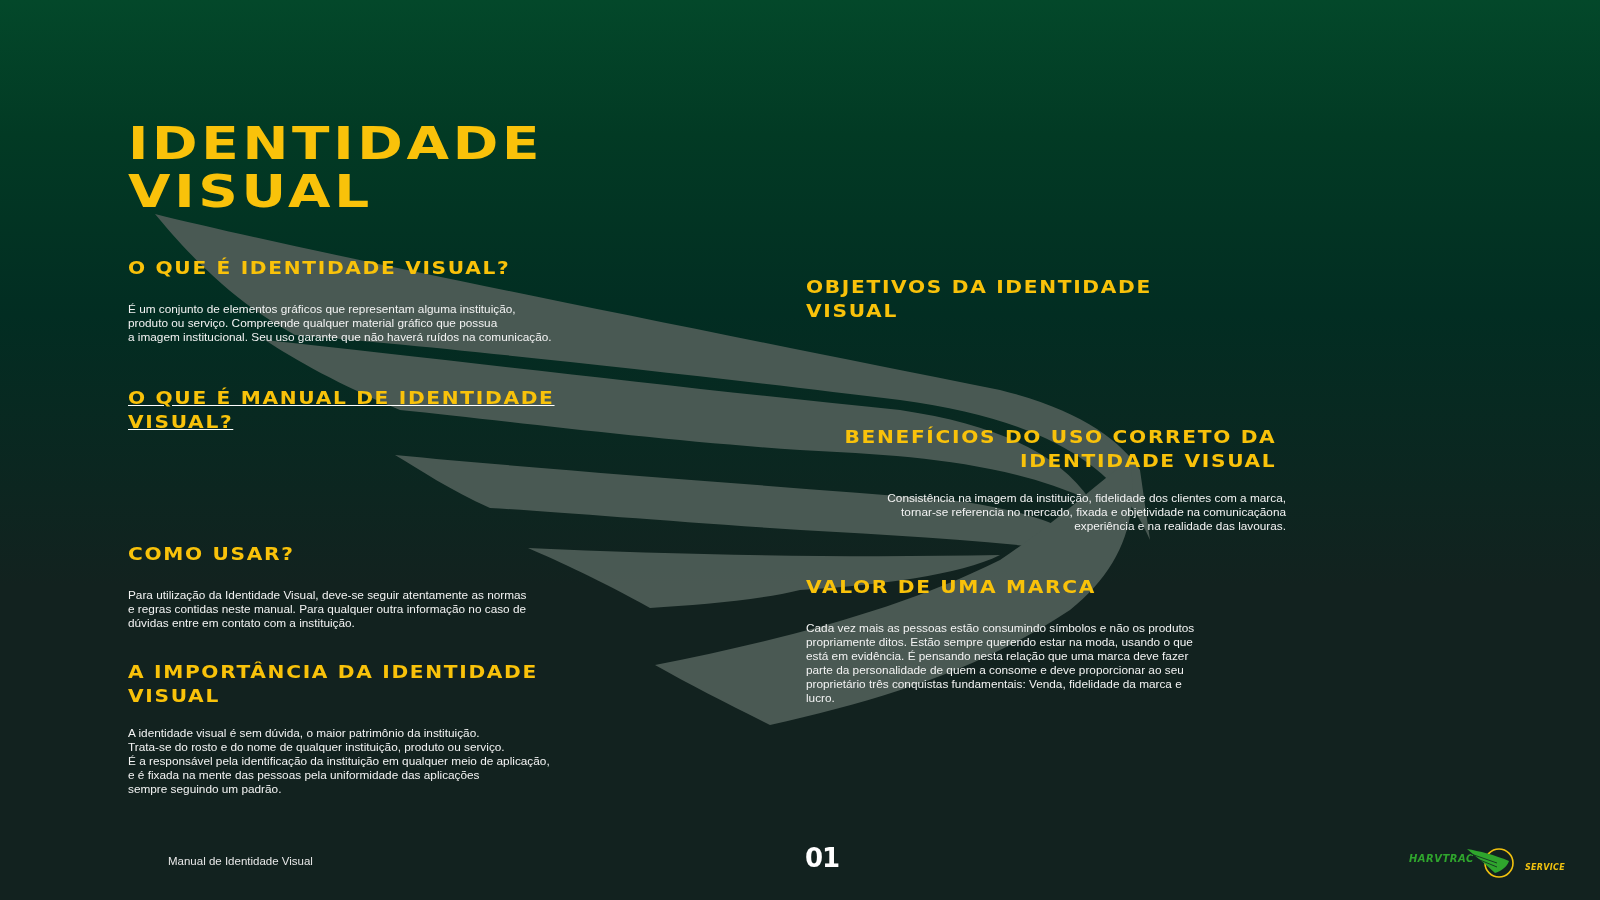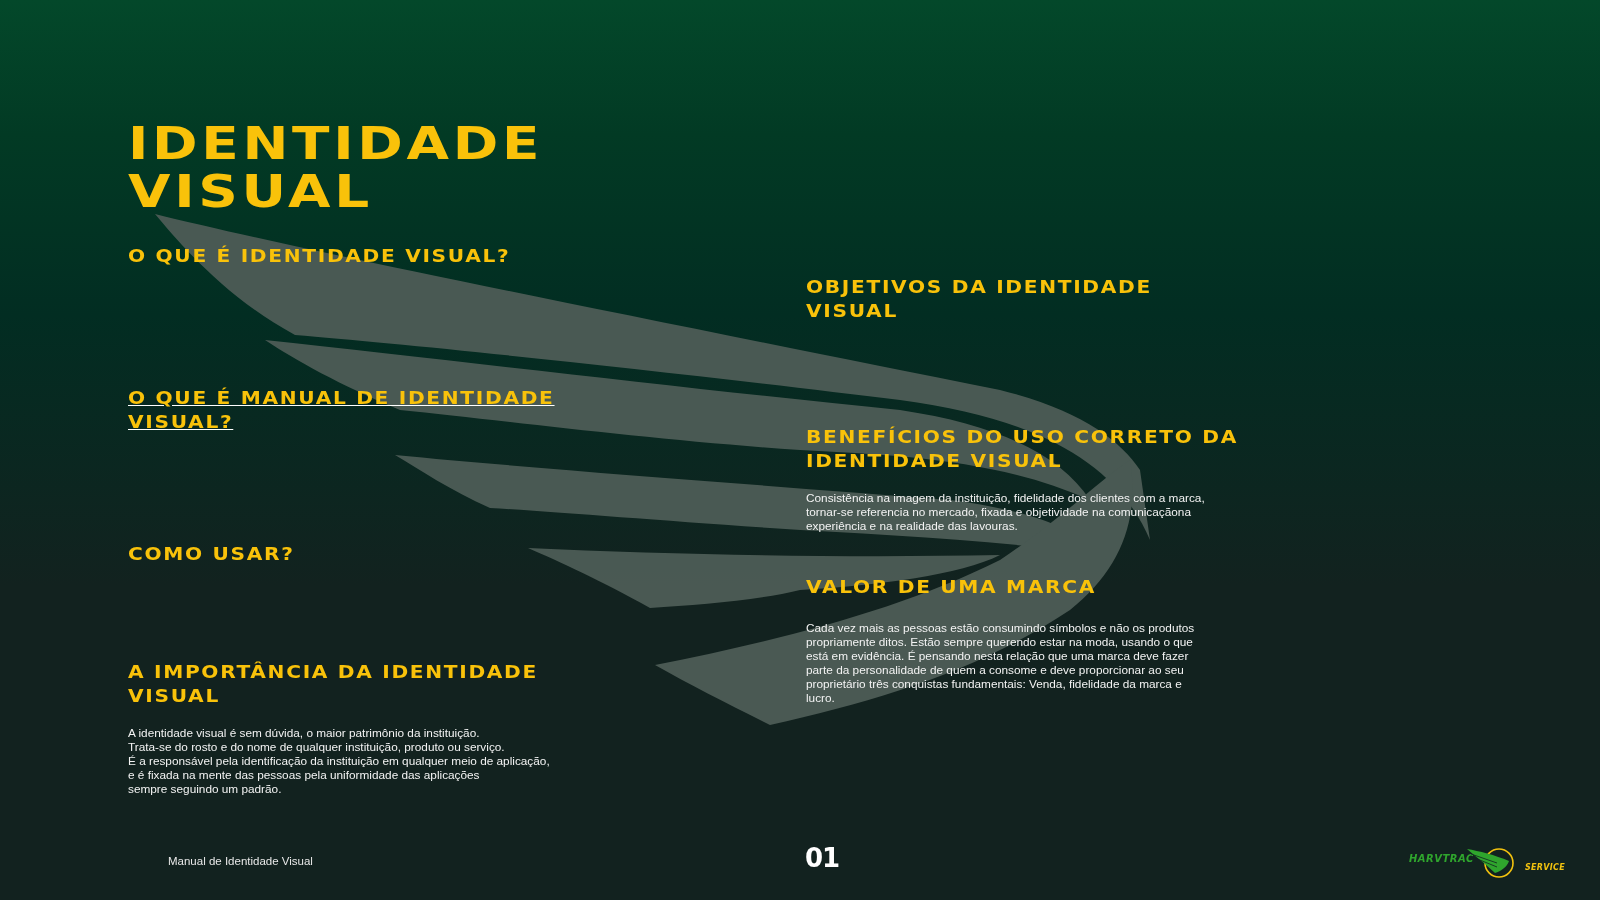--- a/index.html
+++ b/index.html
@@ -133,46 +133,52 @@
 
     <path d="M655 665 C 780 640, 900 610, 1000 560 C 1060 520, 1100 480, 1130 460 C 1140 520, 1120 570, 1070 610 C 980 670, 880 700, 770 725 C 730 705, 690 685, 655 665 Z"></path>
   </g>
 </svg>
 
 <h1 class="display page-title">
   <span>Identidade</span><br>
   <span>Visual</span>
 </h1>
 
-<div class="section" style="left:128px; top:244px;">
+<div class="section" style="left:128px; top:256px;">
   <h2 class="display">O que é identidade visual?</h2>
+  <p style="margin-top:22px;">É um conjunto de elementos gráficos que representam alguma instituição,
+produto ou serviço. Compreende qualquer material gráfico que possua
+a imagem institucional. Seu uso garante que não haverá ruídos na comunicação.</p>
 </div>
 
 <div class="section" style="left:128px; top:386px;text-decoration:underline;">
   <h2 class="display" style="width:400px;">O que é manual de identidade visual?</h2>
 </div>
 
 <div class="section" style="left:128px; top:542px;">
   <h2 class="display">Como usar?</h2>
+  <p style="margin-top:22px;">Para utilização da Identidade Visual, deve-se seguir atentamente as normas
+e regras contidas neste manual. Para qualquer outra informação no caso de
+dúvidas entre em contato com a instituição.</p>
 </div>
 
 <div class="section" style="left:128px; top:660px;">
   <h2 class="display" style="width:390px;">A importância da identidade visual</h2>
   <p style="margin-top:18px;">A identidade visual é sem dúvida, o maior patrimônio da instituição.
 Trata-se do rosto e do nome de qualquer instituição, produto ou serviço.
 É a responsável pela identificação da instituição em qualquer meio de aplicação,
 e é fixada na mente das pessoas pela uniformidade das aplicações
 sempre seguindo um padrão.</p>
 </div>
 
 <div class="section" style="left:806px; top:275px;">
   <h2 class="display" style="width:330px;">Objetivos da identidade visual</h2>
 </div>
 
-<div class="section" style="left:806px; top:425px;">
+<div class="section" style="left:806px; top:425px;text-align:right;">
   <h2 class="display" style="width:420px;">Benefícios do uso correto da identidade visual</h2>
   <p style="margin-top:18px;">Consistência na imagem da instituição, fidelidade dos clientes com a marca,
 tornar-se referencia no mercado, fixada e objetividade na comunicaçãona
 experiência e na realidade das lavouras.</p>
 </div>
 
 <div class="section" style="left:806px; top:575px;">
   <h2 class="display">Valor de uma marca</h2>
   <p style="margin-top:22px;">Cada vez mais as pessoas estão consumindo símbolos e não os produtos
 propriamente ditos. Estão sempre querendo estar na moda, usando o que

